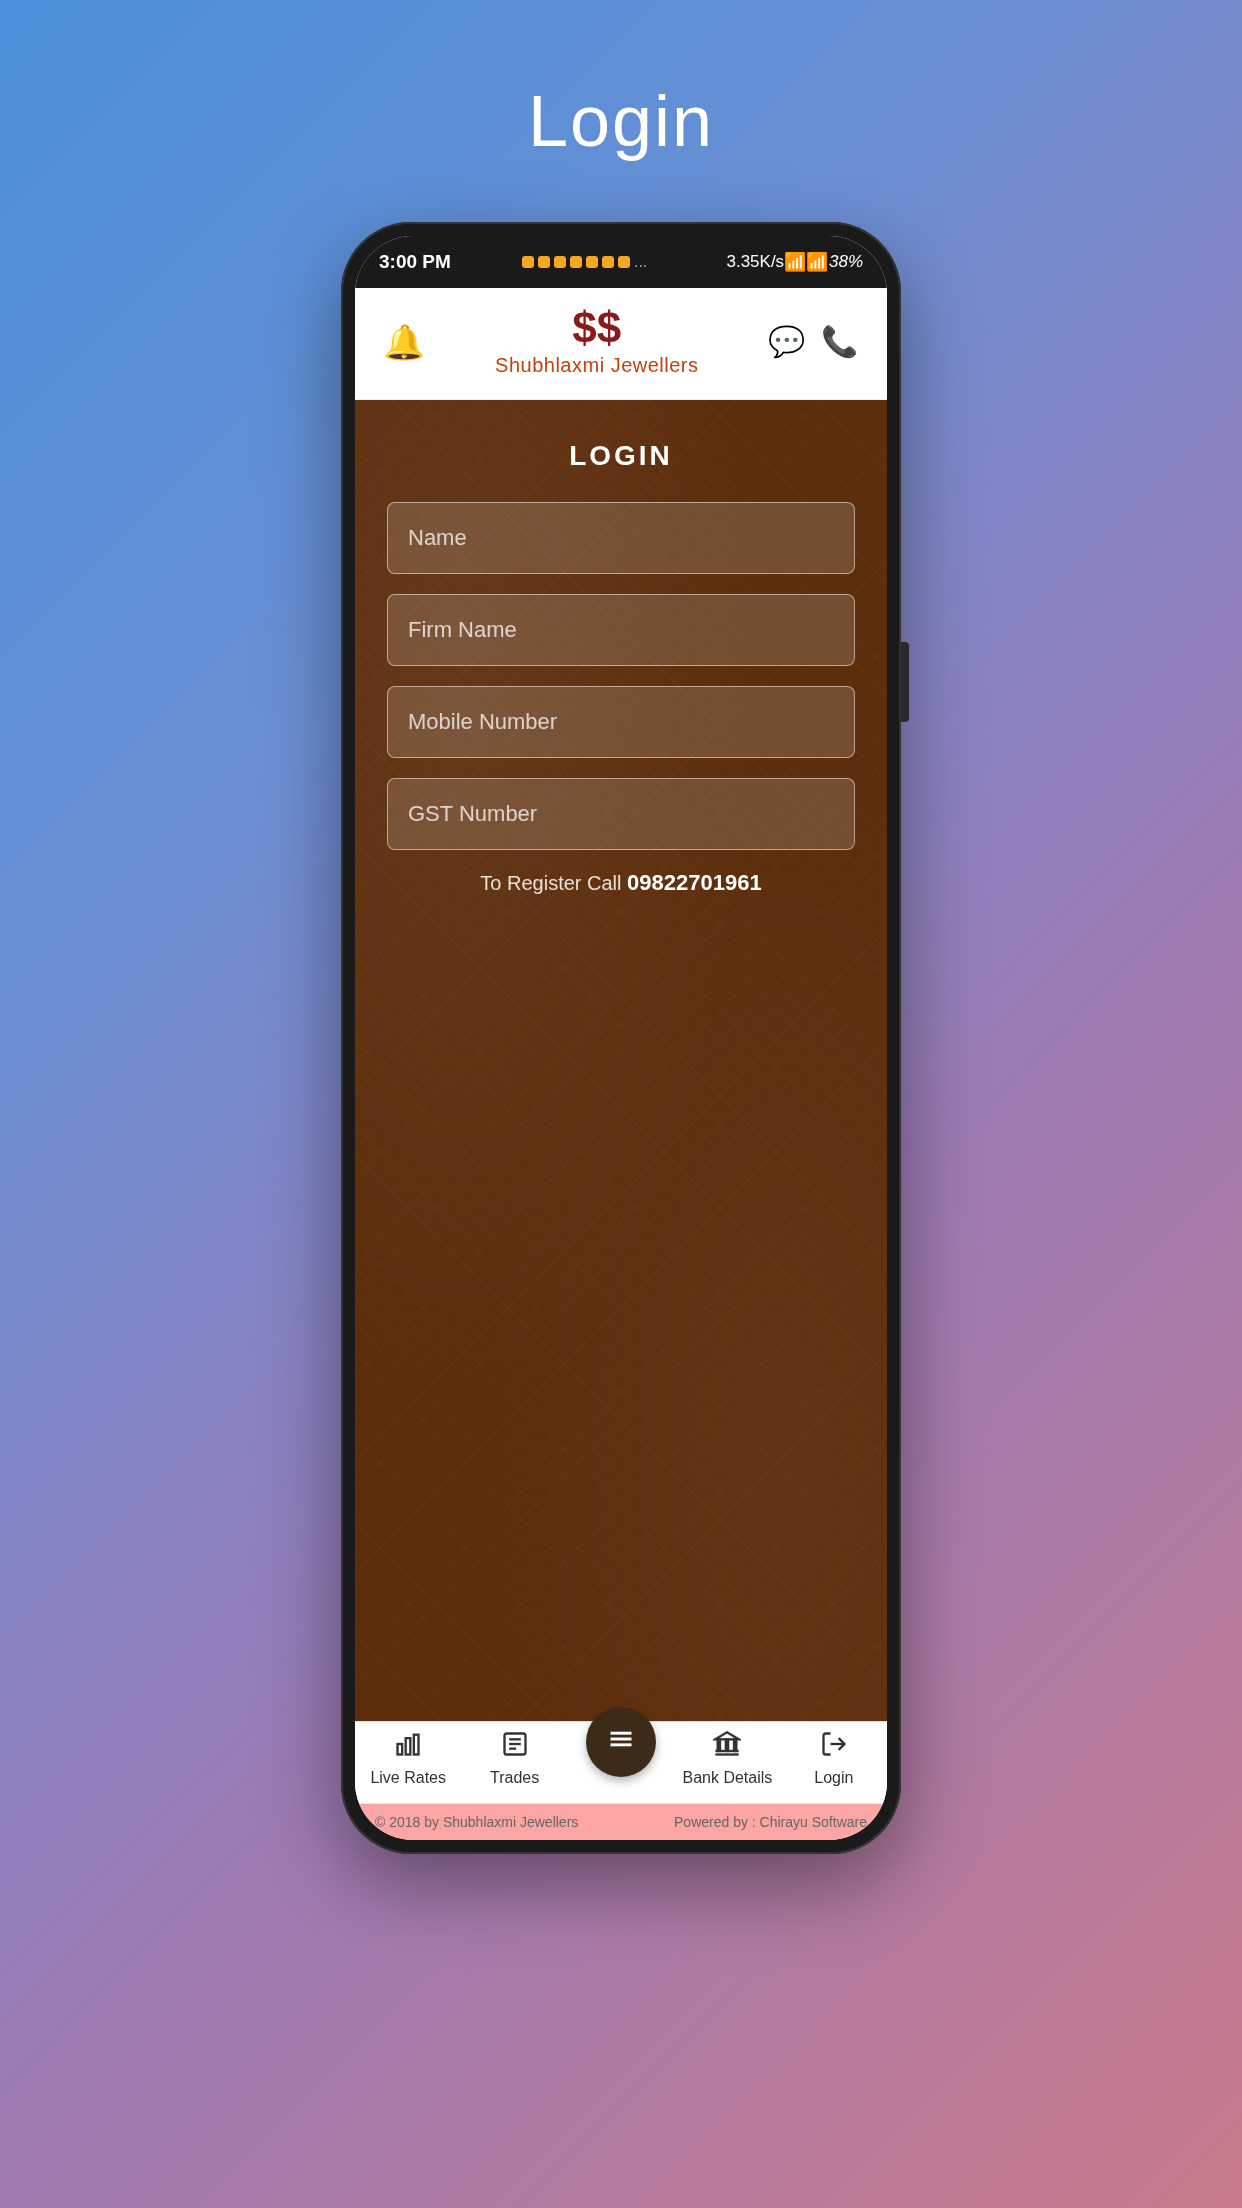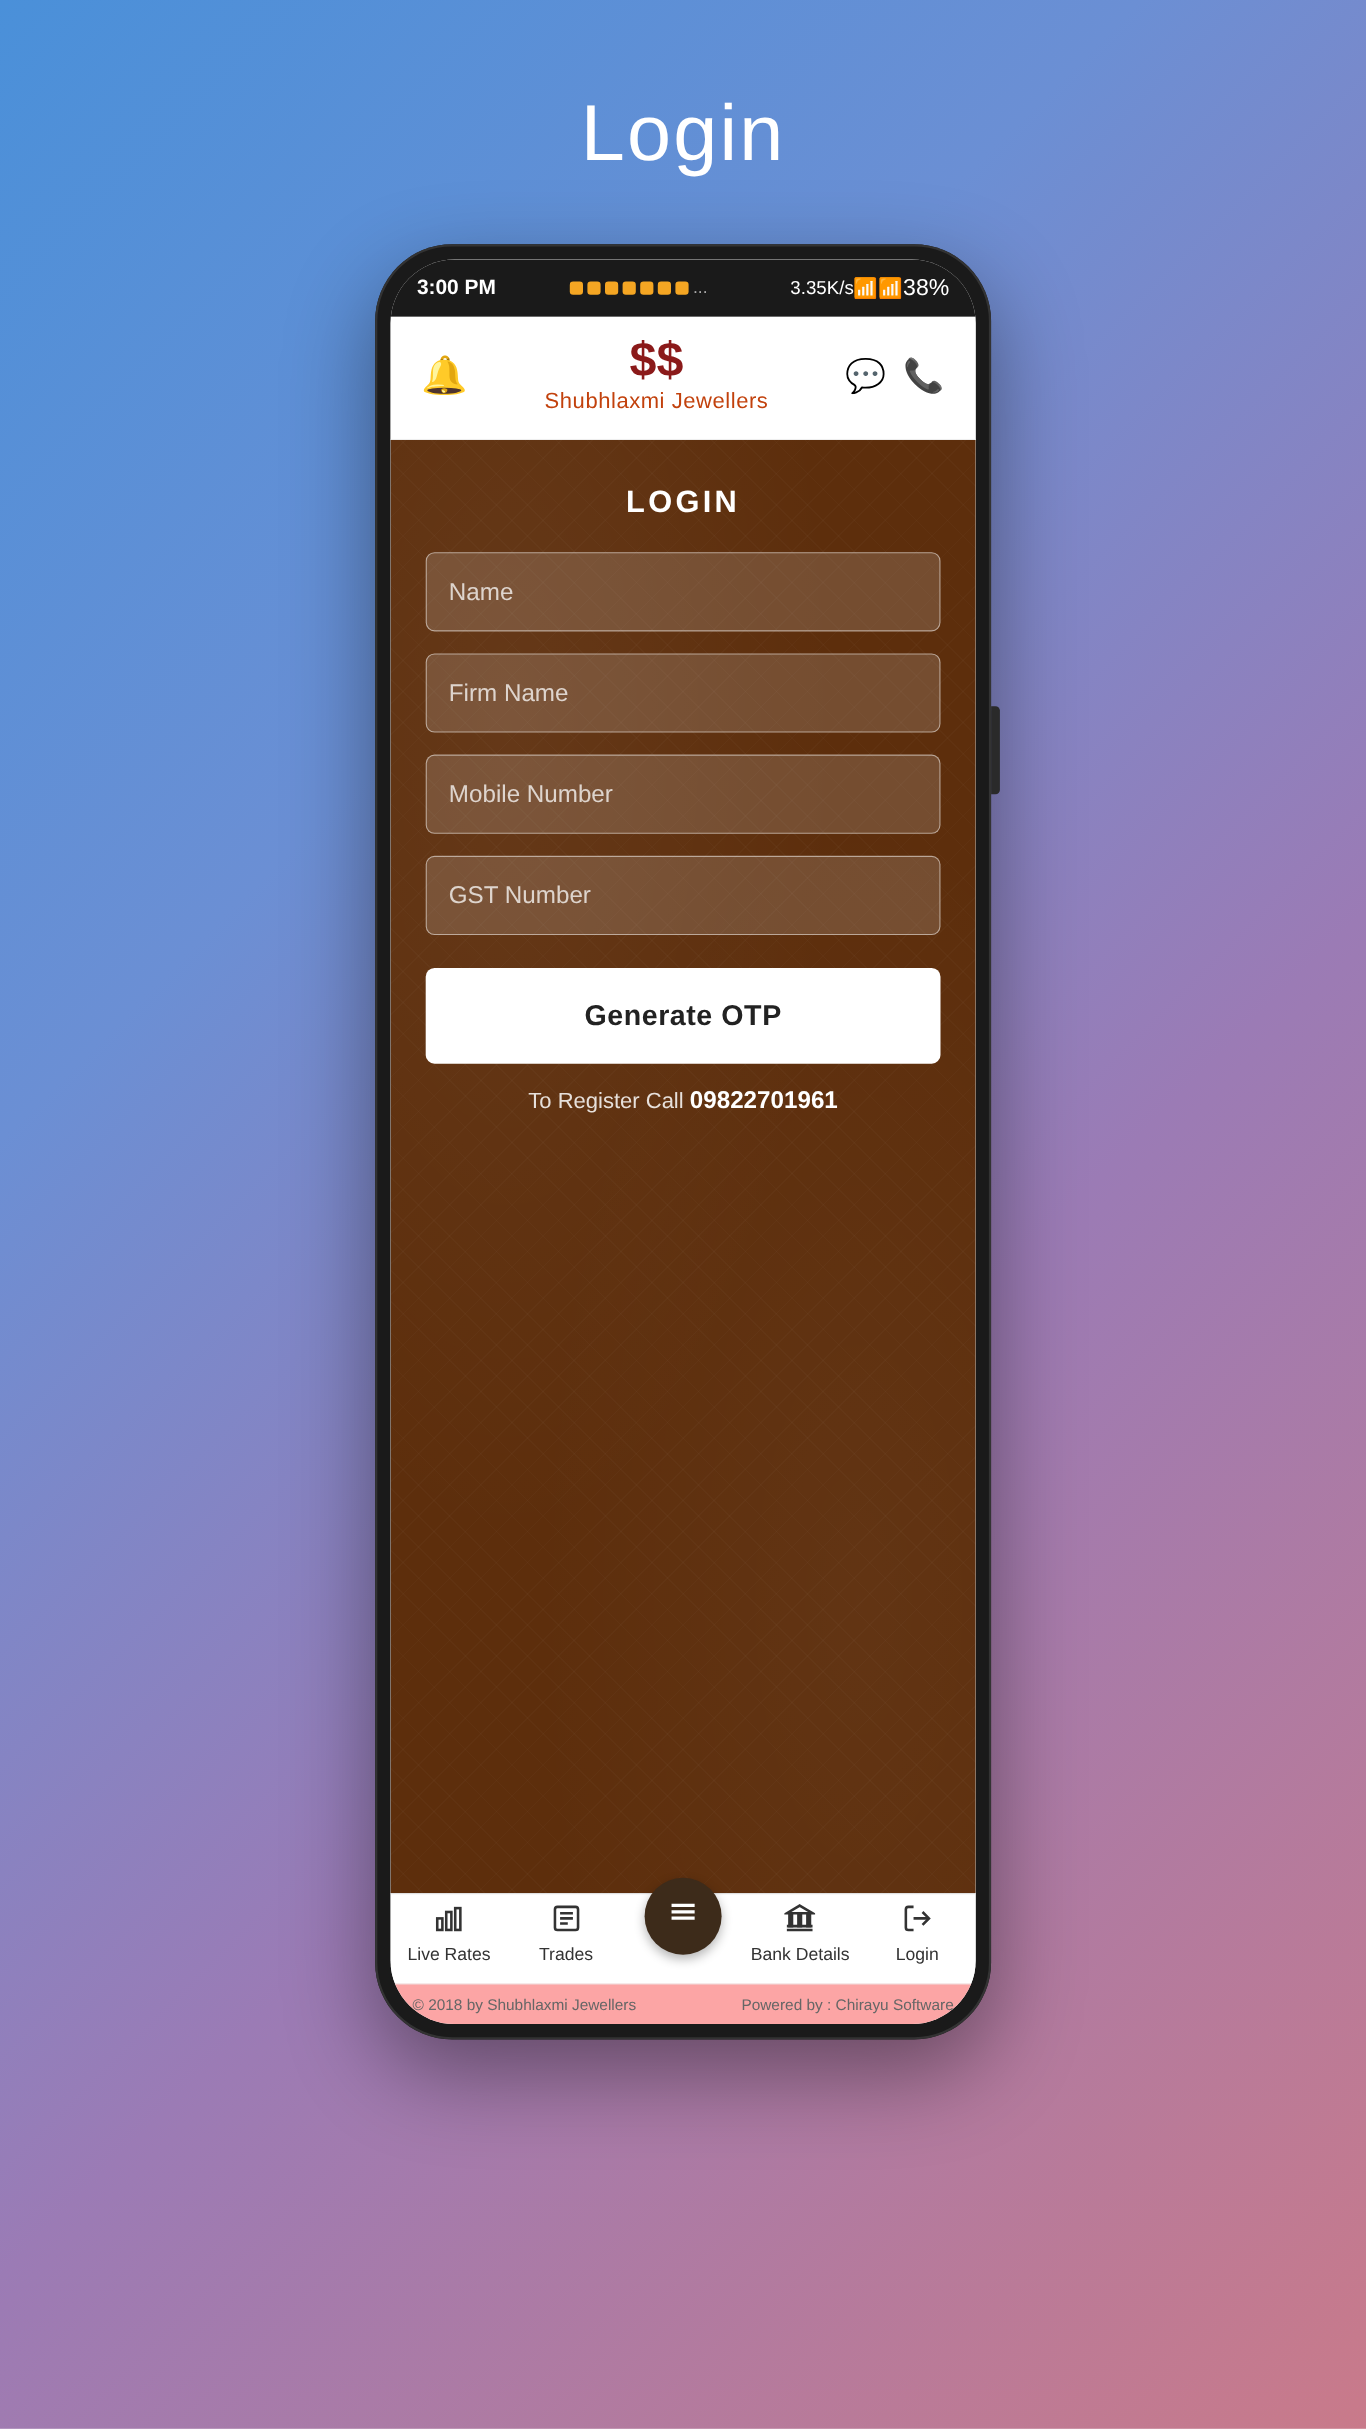--- a/index.html
+++ b/index.html
@@ -93,21 +93,22 @@
       background: #f5a623;
       border-radius: 3px;
     }
 
     .speed-text {
       font-size: 17px;
       margin-left: 8px;
     }
 
     .battery-icon {
-      font-size: 21px;
+      font-size: 17px;
+      font-style: italic;
     }
 
     
     .app-header {
       background: white;
       padding: 18px 28px 22px;
       display: flex;
       align-items: center;
       justify-content: space-between;
       border-bottom: 1px solid #eee;
@@ -350,21 +351,20 @@
       <div class="form-area">
         <input class="form-input" type="text" placeholder="Name" style="">
 
         <input class="form-input" type="text" placeholder="Firm Name" style="">
 
         <input class="form-input" type="tel" placeholder="Mobile Number" style="">
 
         <input class="form-input" type="text" placeholder="GST Number" style="">
       </div>
 
-      <button class="generate-btn">Generate OTP</button>
 
       <div class="register-text">
         <span>To Register Call</span>
         <span class="register-phone">09822701961</span>
       </div>
 
     </div>
 
     <div class="bottom-nav">
 

